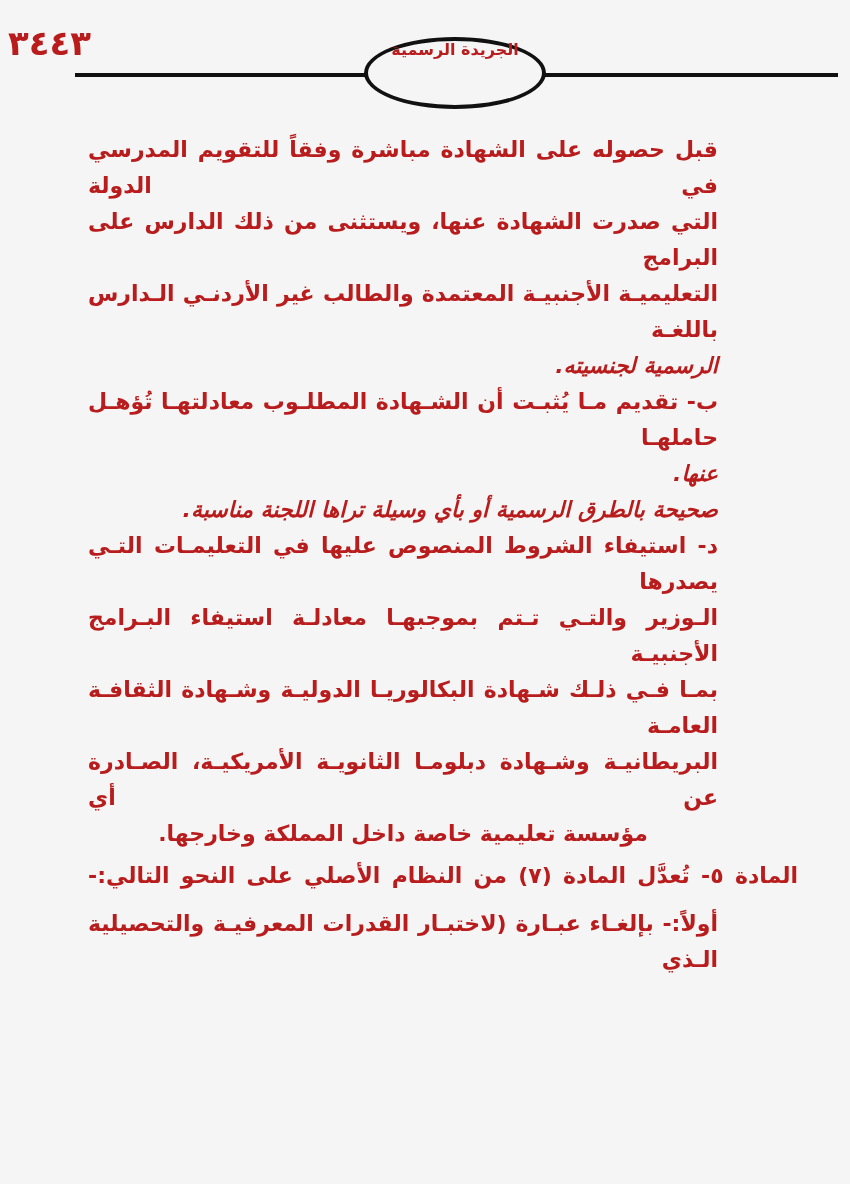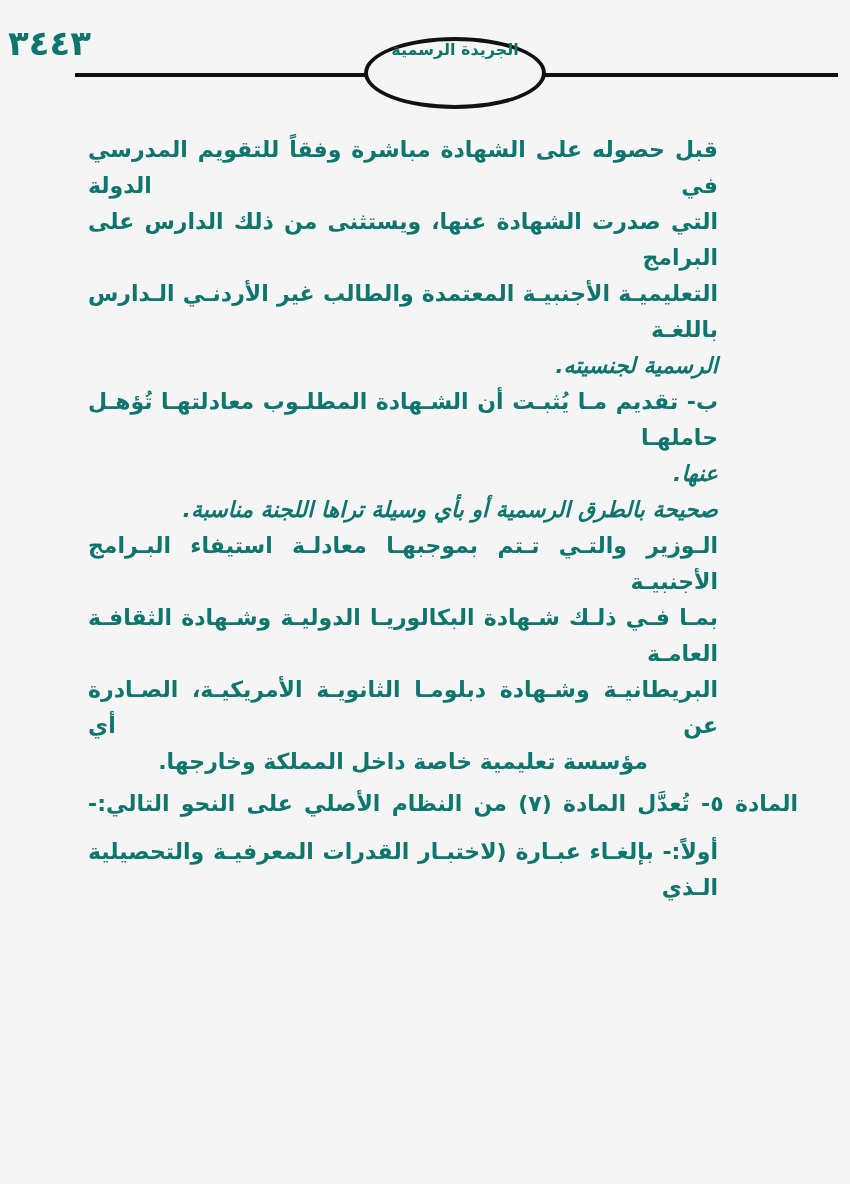--- a/index.html
+++ b/index.html
@@ -7,21 +7,21 @@
     width: 850px; height: 1184px;
     background: #f5f5f5;
     overflow: hidden;
     font-family: "DejaVu Sans", sans-serif;
   }
   .page {
     position: relative;
     width: 850px; height: 1184px;
     background: #f5f5f5;
     direction: rtl;
-    color: #0f766e;
+    color: #b91c1c;
   }
   
   .header { position: relative; height: 116px; }
   .page-number {
     position: absolute;
     top: 26px; left: 8px;          
     right: auto;
     font-size: 34px;
     font-weight: 700;
     letter-spacing: 1px;
@@ -90,20 +90,21 @@
         <div class="line last-right" data-name="text-line">الرسمية لجنسيته.</div>
       </div>
       <div class="para sub" data-name="paragraph-clause-b">
         <div class="line" data-name="text-line">ب- تقديم مـا يُثبـت أن الشـهادة المطلـوب معادلتهـا تُؤهـل حاملهـا</div>
         <div class="line last-right" data-name="text-line">عنها.</div>
       </div>
       <div class="para sub" data-name="paragraph-clause-jeem">
         <div class="line last-right" data-name="text-line">صحيحة بالطرق الرسمية أو بأي وسيلة تراها اللجنة مناسبة.</div>
       </div>
       <div class="para sub" data-name="paragraph-clause-dal">
+        <div class="line" data-name="text-line">د- استيفاء الشروط المنصوص عليها في التعليمـات التـي يصدرها</div>
         <div class="line" data-name="text-line">الـوزير والتـي تـتم بموجبهـا معادلـة استيفاء البـرامج الأجنبيـة</div>
         <div class="line" data-name="text-line">بمـا فـي ذلـك شـهادة البكالوريـا الدوليـة وشـهادة الثقافـة العامـة</div>
         <div class="line" data-name="text-line">البريطانيـة وشـهادة دبلومـا الثانويـة الأمريكيـة، الصـادرة عن أي</div>
         <div class="line last-center" data-name="text-line">مؤسسة تعليمية خاصة داخل المملكة وخارجها.</div>
       </div>
       <div class="para article" data-name="paragraph-article-5-amendment">
         <div class="line last-justify" data-name="text-line">المادة ٥- تُعدَّل المادة (٧) من النظام الأصلي على النحو التالي:-</div>
       </div>
       <div class="para sub" data-name="paragraph-amendment-first">
         <div class="line" data-name="text-line">أولاً:- بإلغـاء عبـارة (لاختبـار القدرات المعرفيـة والتحصيلية الـذي</div>

